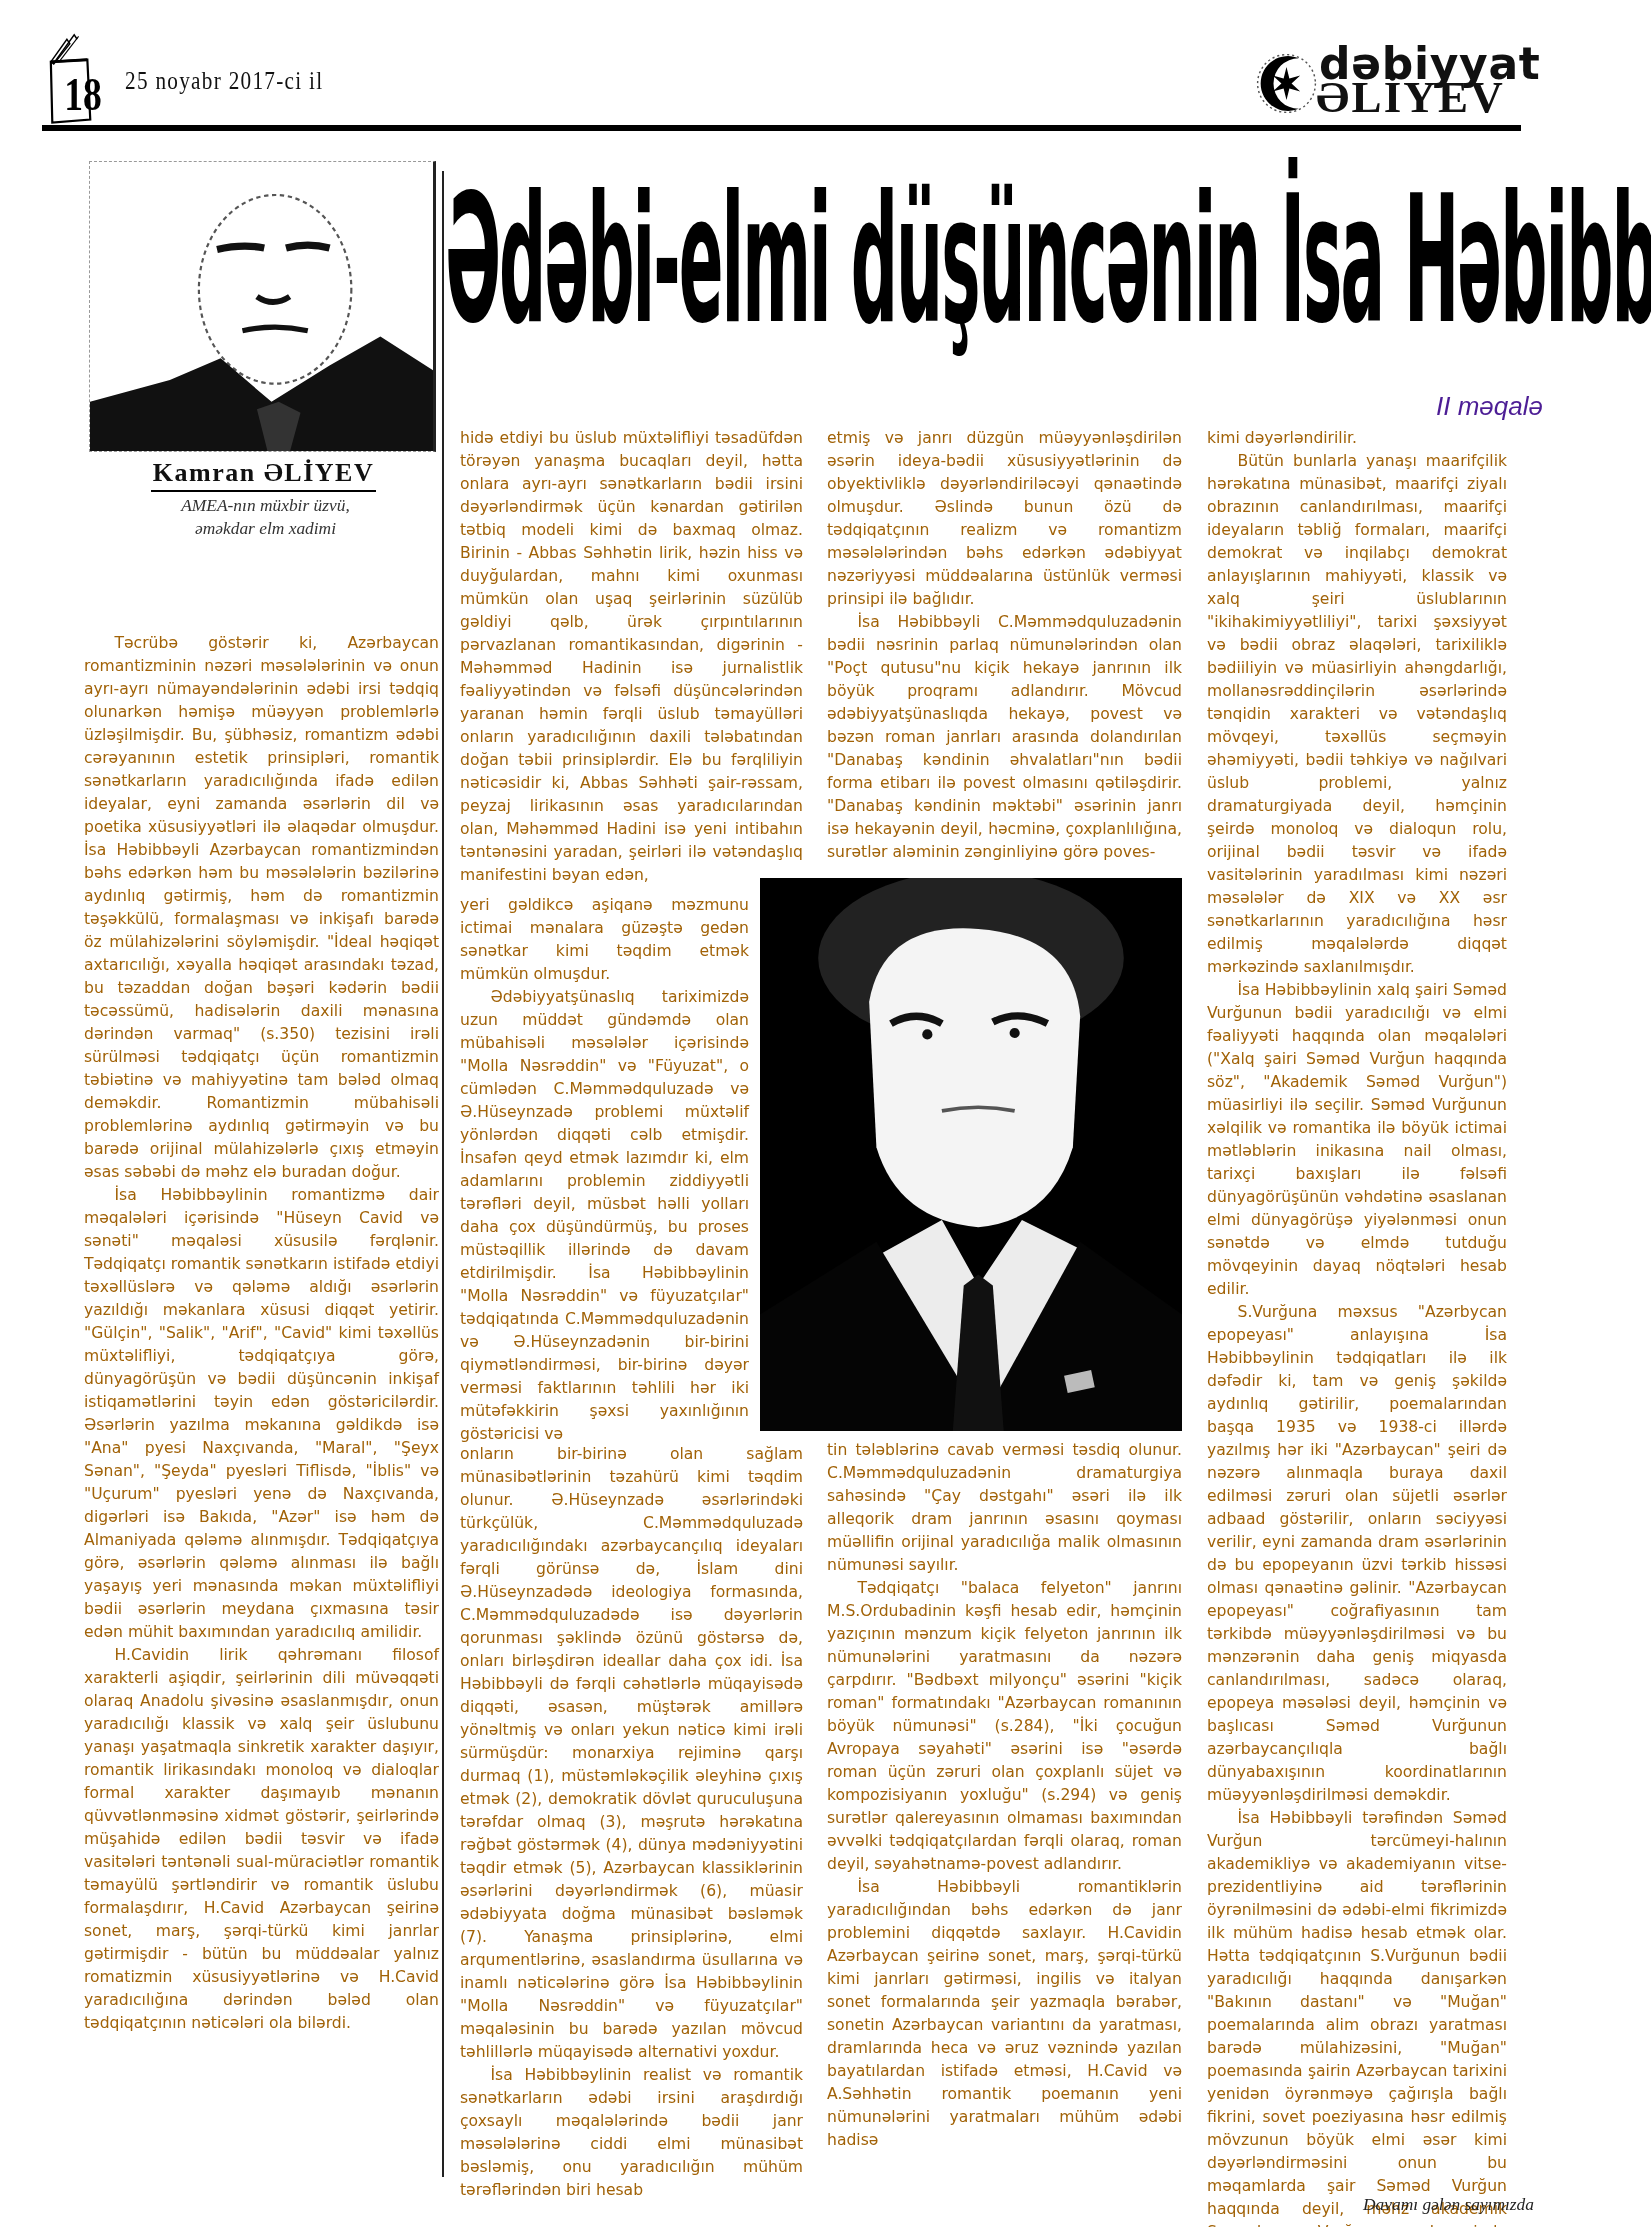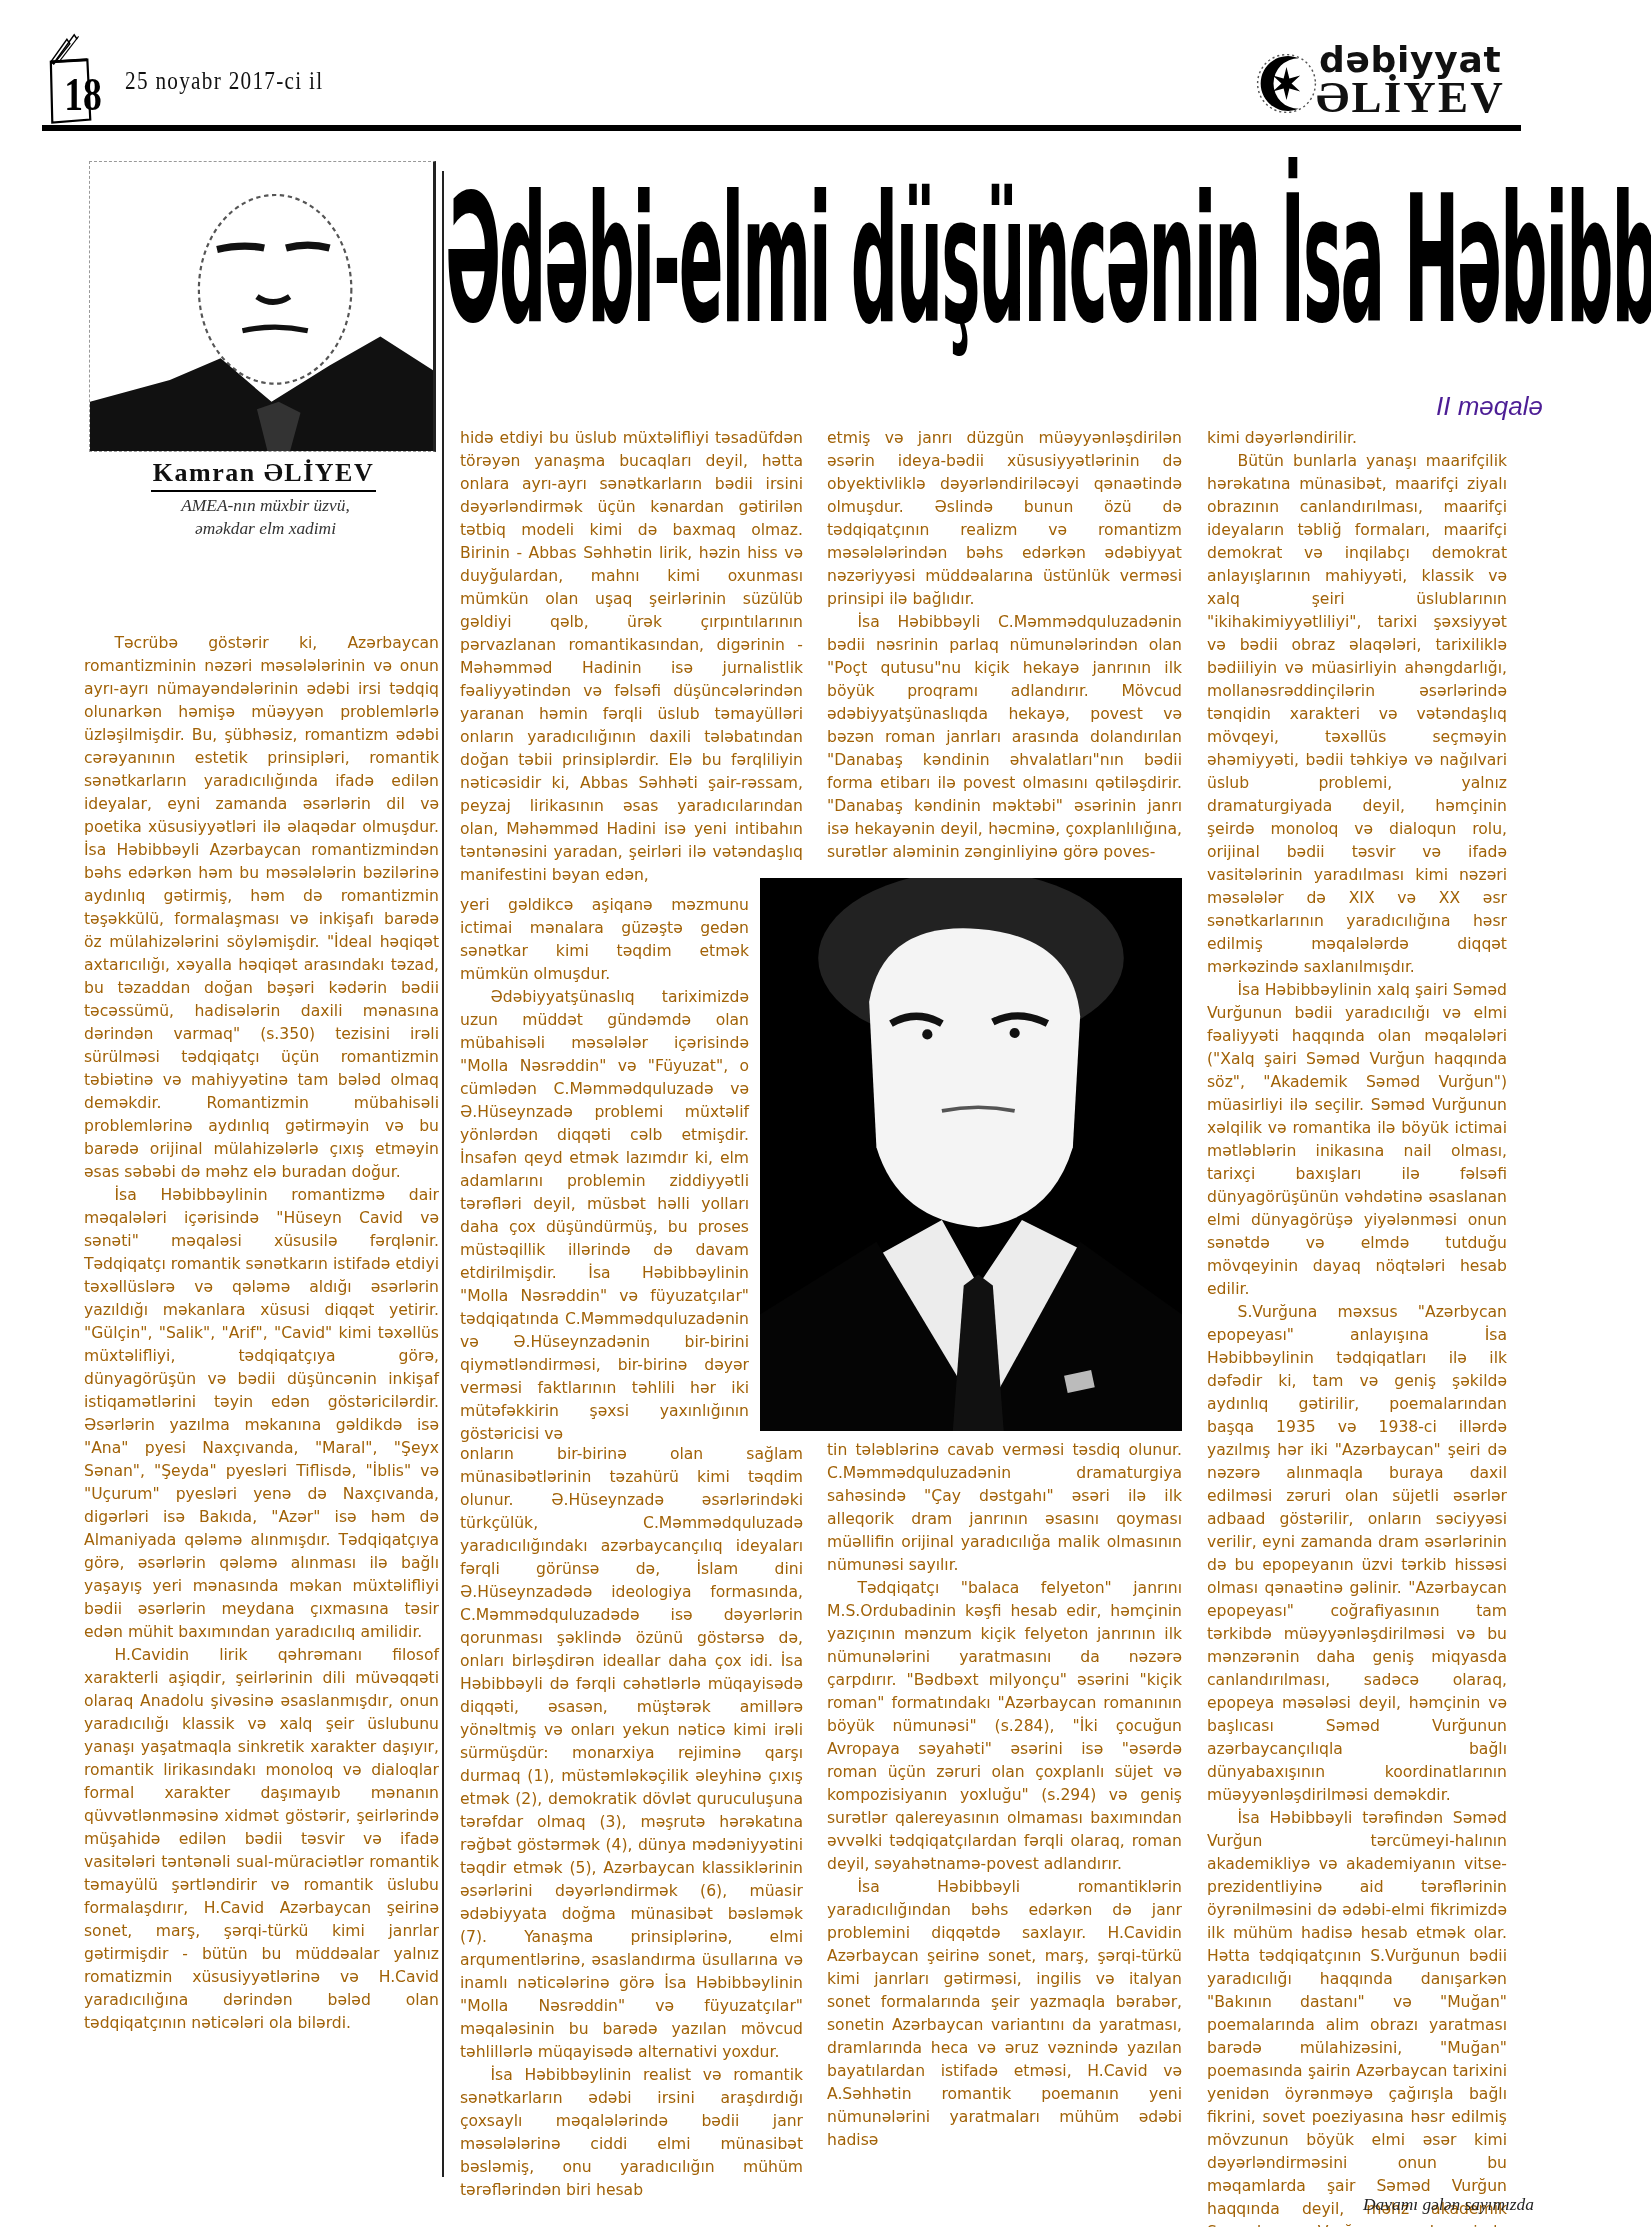--- a/index.html
+++ b/index.html
@@ -6,21 +6,21 @@
   body { width: 1652px; height: 2227px; position: relative; overflow: hidden; font-family: "Liberation Serif", serif; color: #111; }
   .abs { position: absolute; }
 
   
   .page-badge { left: 45px; top: 29px; width: 73px; height: 95px; }
   .page-badge svg { width: 100%; height: 100%; }
   .page-num { position: absolute; left: 8.7px; top: 42px; width: 58px; text-align: center; font-family: "Liberation Serif", serif; font-weight: 700; font-size: 47px; line-height: 1; transform: scaleX(0.8); color: #000; }
   .issue-date { left: 125px; top: 67px; font-family: "Liberation Serif", serif; font-size: 25px; letter-spacing: 1.5px; transform: scaleX(0.85); transform-origin: left; color: #111; }
   .masthead { left: 1254px; top: 20.4px; width: 269px; height: 95px; }
   .mast-emblem { position: absolute; left: 0; top: 30.5px; width: 65px; height: 65px; }
-  .mast-line1 { position: absolute; left: 65px; top: 22px; font-family: "DejaVu Sans", sans-serif; font-weight: 700; font-size: 36px; line-height: 1; letter-spacing: 0.7px; }
+  .mast-line1 { position: absolute; left: 65px; top: 22px; font-family: "DejaVu Sans", sans-serif; font-weight: 700; font-size: 44px; line-height: 1; letter-spacing: 0.7px; }
   .mast-line2 { position: absolute; left: 62px; top: 55px; font-family: "Liberation Serif", serif; font-weight: 700; font-size: 45px; line-height: 1; letter-spacing: 2.2px; }
   .top-rule { left: 42px; top: 125px; width: 1479px; height: 5.8px; background: #000; }
 
   
   .photo1 { left: 89px; top: 161px; width: 347px; height: 291px; background: #fff; border: 1.5px dashed #999; border-right: 3.6px solid #222; box-sizing: border-box; overflow: hidden; }
   .photo2 { left: 760px; top: 878px; width: 422px; height: 553px; background: #000; overflow: hidden; }
   .author-name { left: 151px; top: 457px; width: 225px; text-align: center; font-family: "Liberation Serif", serif; font-weight: 700; font-size: 26px; letter-spacing: 1.5px; border-bottom: 2.2px solid #000; line-height: 1.25; }
   .author-title { left: 109px; top: 494px; width: 313px; text-align: center; font-family: "Liberation Serif", serif; font-style: italic; font-size: 17.4px; line-height: 1.35; color: #333; }
 
   

